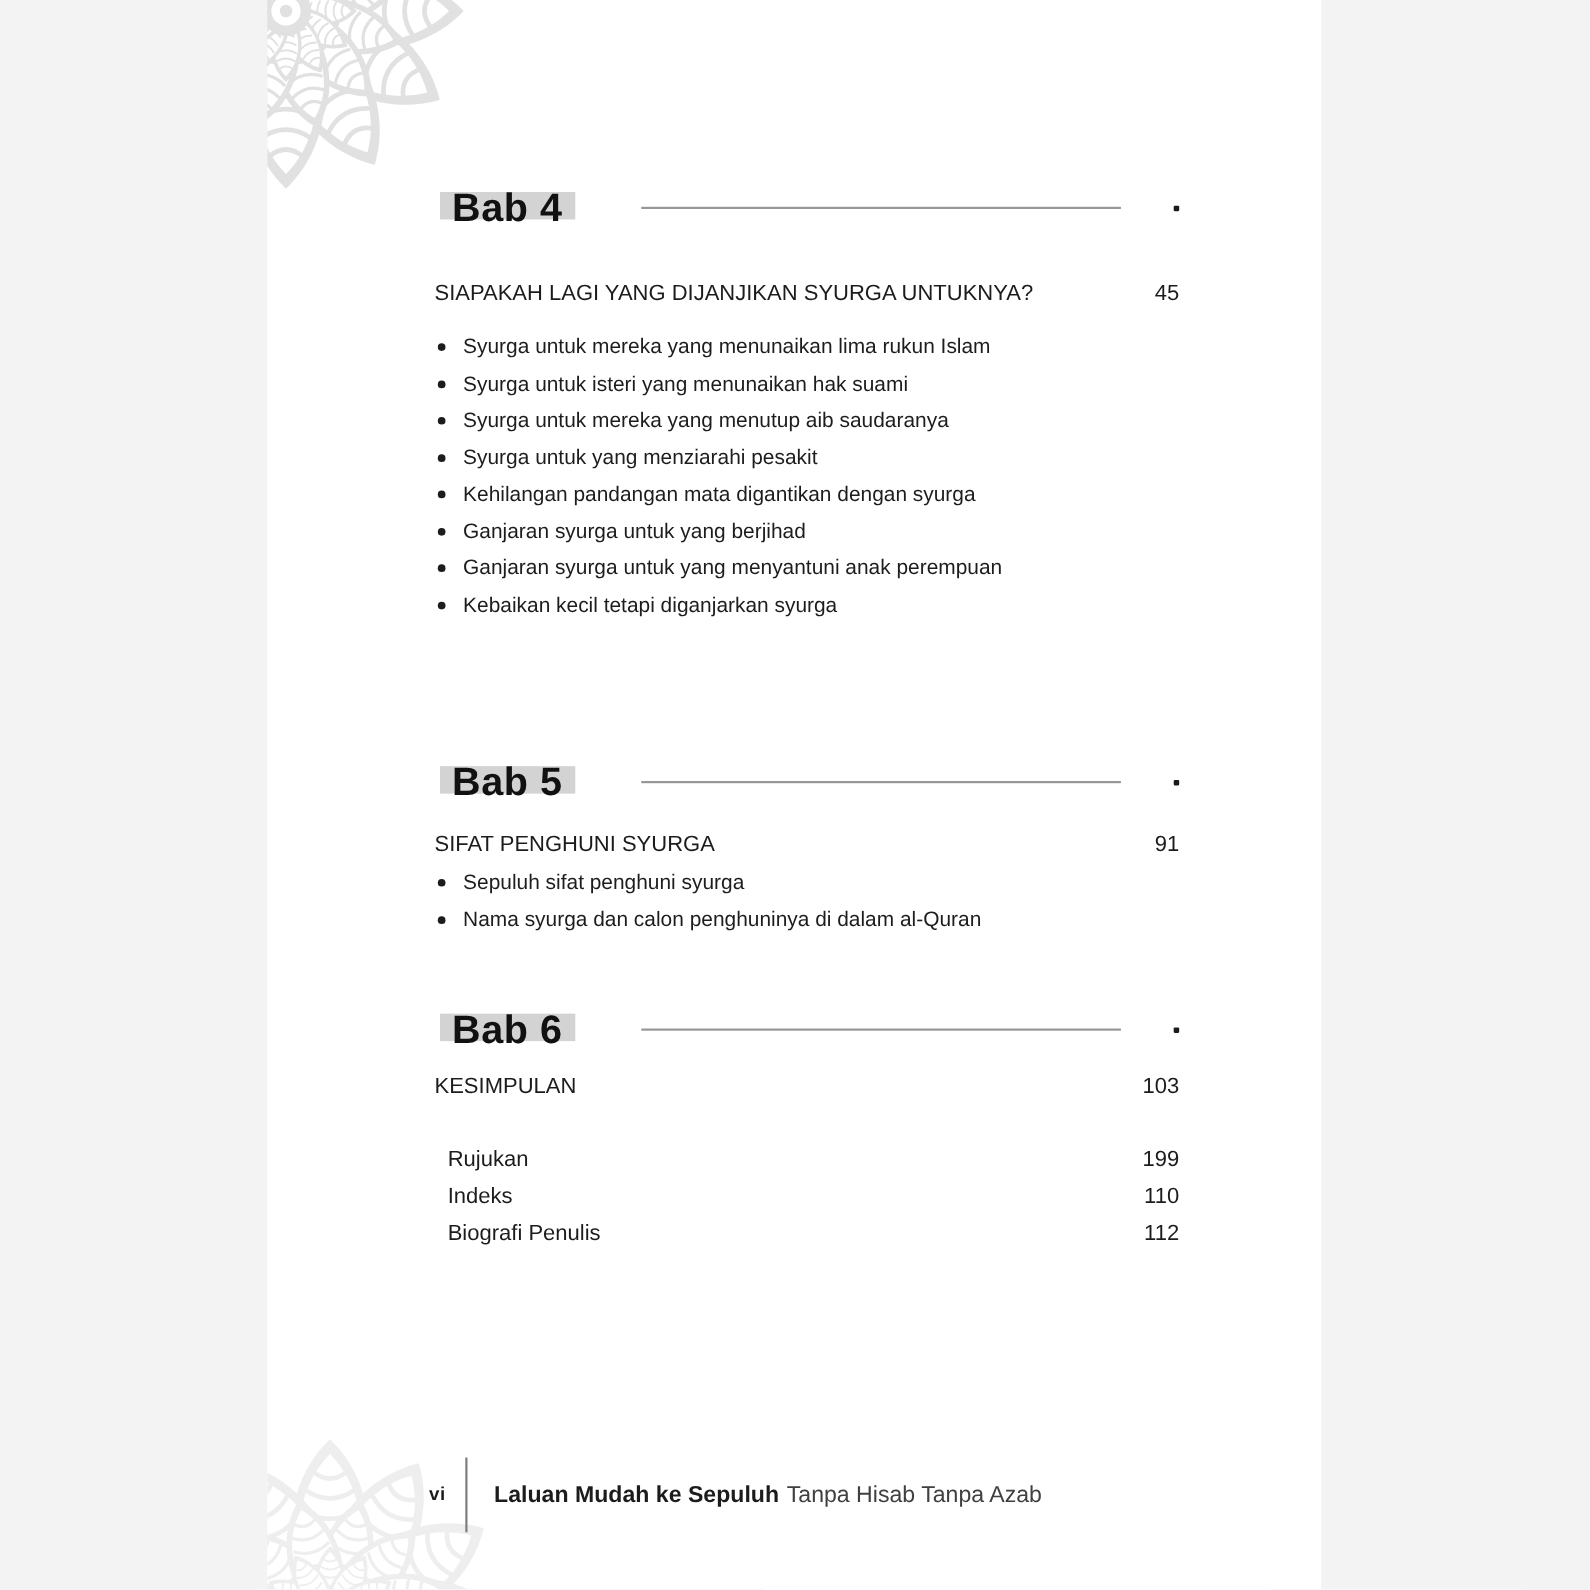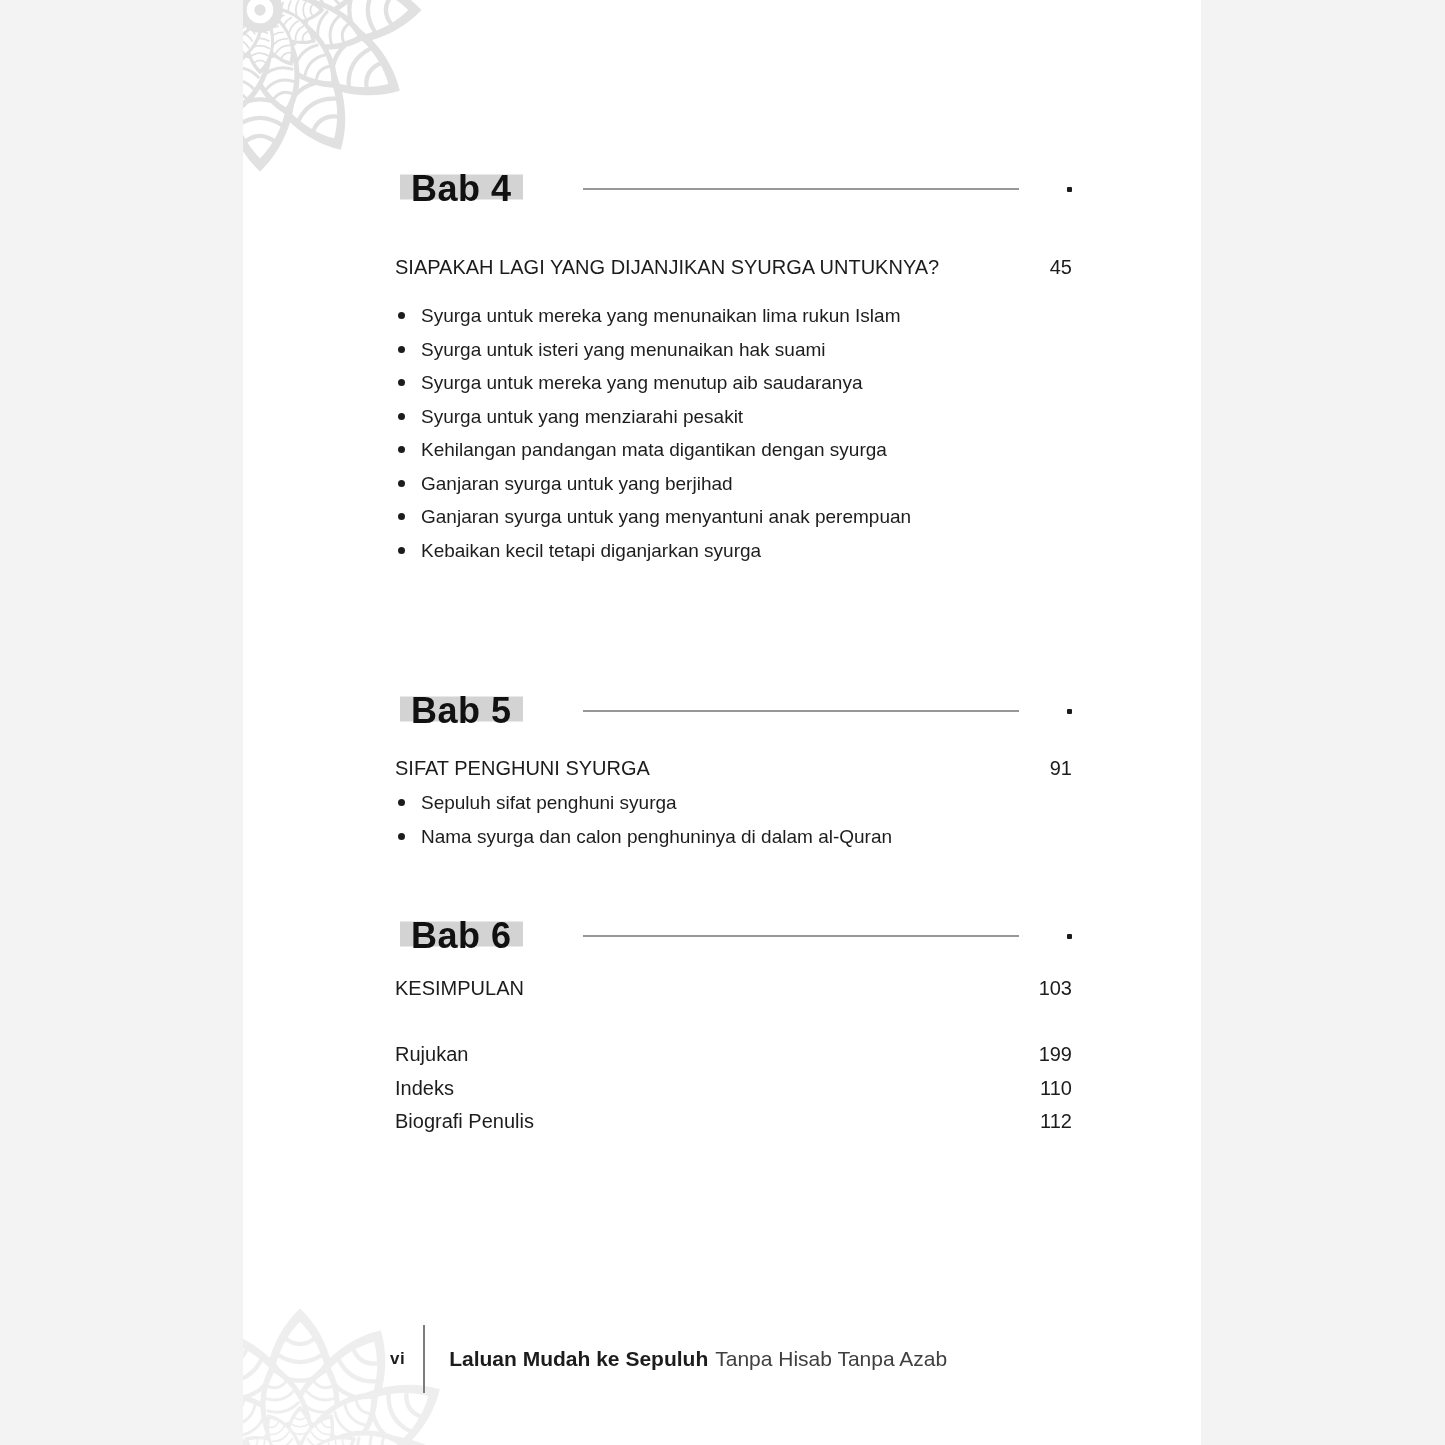--- a/index.html
+++ b/index.html
@@ -40,21 +40,21 @@
 
   ul.bullets{position:absolute;left:0;right:0;margin:0;padding:0;list-style:none;}
   ul.bullets li{
     position:relative;padding-left:26px;font-size:19px;line-height:33.5px;color:#1d1d1d;
   }
   ul.bullets li::before{
     content:"";position:absolute;left:3px;top:13px;width:7px;height:7px;
     border-radius:50%;background:#1c1c1c;
   }
 
-  .backmatter{position:absolute;left:0;right:0;}
+  .backmatter{position:absolute;left:12px;right:0;}
   .bm-row{display:flex;justify-content:space-between;font-size:20px;line-height:33.5px;}
 
   .footer{position:absolute;left:-5px;top:1324px;height:70px;display:flex;align-items:center;}
   .footer .pgnum{font-weight:700;font-size:17px;letter-spacing:.5px;}
   .footer .divider{width:2px;height:68px;background:#7d7d7d;margin-left:18px;}
   .footer .booktitle{font-weight:700;font-size:21px;margin-left:24px;white-space:pre;}
   .footer .booksub{font-weight:400;font-size:21px;color:#404040;margin-left:7px;white-space:pre;}
 </style>
 </head>
 <body>

